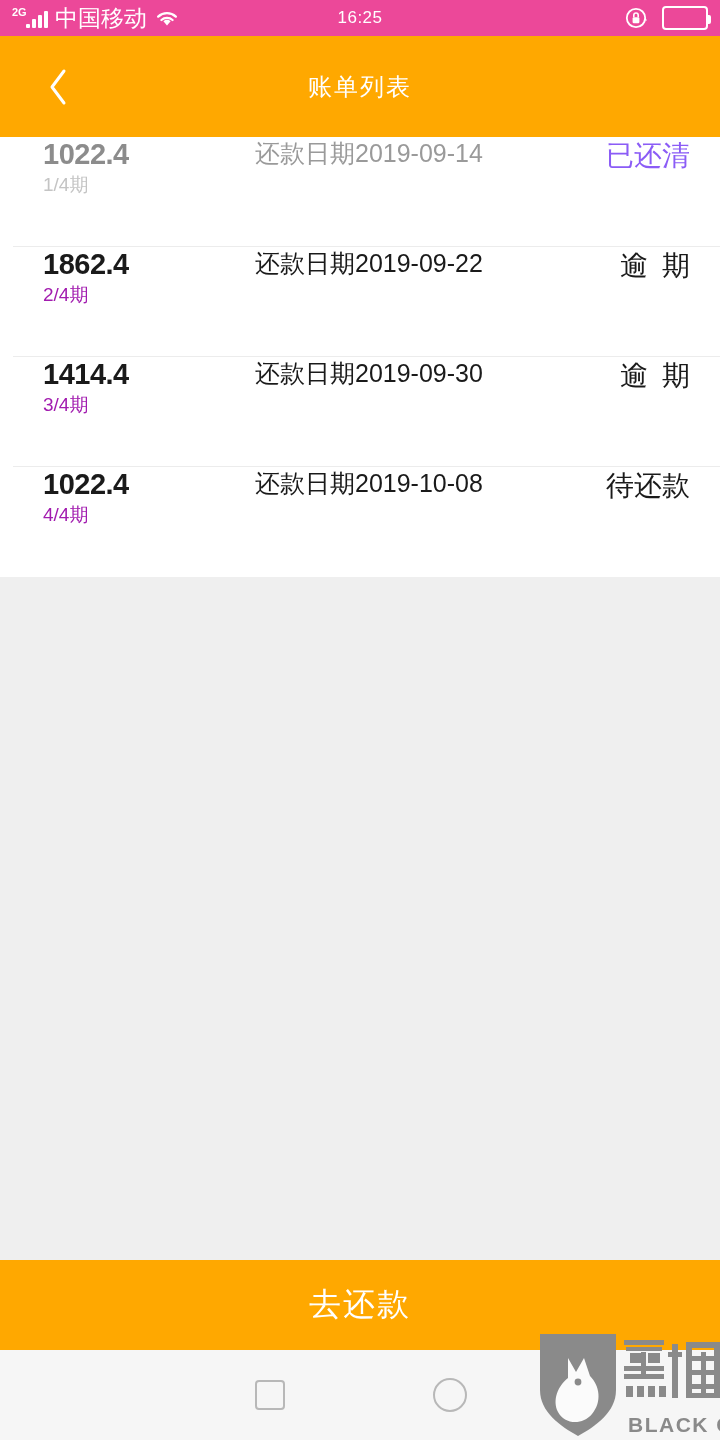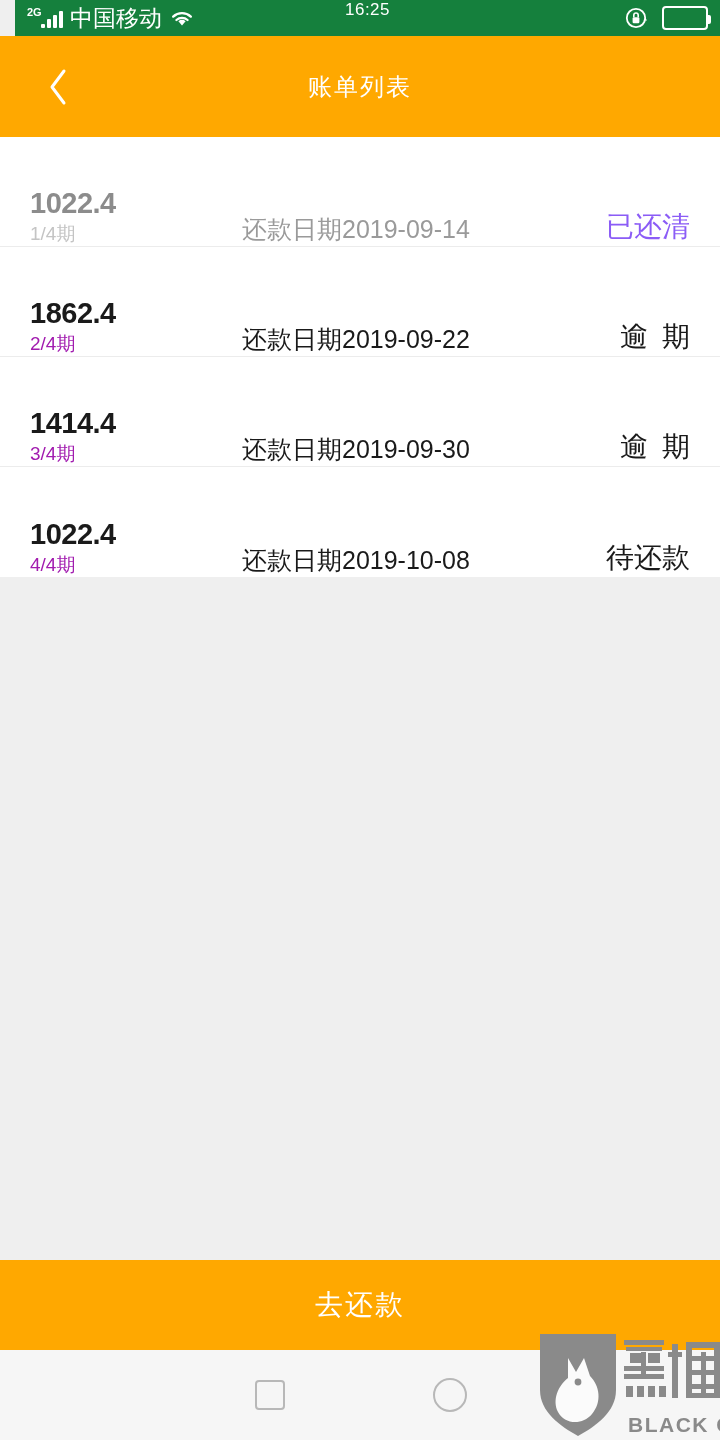--- a/index.html
+++ b/index.html
@@ -20,28 +20,28 @@
     height: 1440px;
     display: flex;
     flex-direction: column;
     background: #efefef;
   }
 
   
   .statusbar {
     height: 36px;
     flex: 0 0 36px;
-    background: #15803d;
+    background: #ec4899;
     color: #ffffff;
     display: flex;
+    align-items: center;
     padding: 0 12px;
     box-sizing: border-box;
     font-size: 22px;
     position: relative;
-    margin-left: 15px;
   }
   .sb-left {
     display: flex;
     align-items: center;
     gap: 7px;
   }
   .signal {
     display: flex;
     align-items: flex-end;
     gap: 2px;
@@ -141,25 +141,26 @@
   }
 
   
   .list {
     flex: 0 0 auto;
     background: #ffffff;
   }
   .row {
     height: 110px;
     display: flex;
-    align-items: flex-end;
+    align-items: flex-start;
     padding: 0 30px;
     box-sizing: border-box;
     border-bottom: 1px solid #ececec;
     background: #ffffff;
+    margin-left: 13px;
   }
   .row:last-child { border-bottom: none; }
   .col-amount {
     width: 200px;
     flex: 0 0 200px;
     display: flex;
     flex-direction: column;
     justify-content: center;
     gap: 2px;
   }
@@ -204,21 +205,21 @@
 
   
   .cta {
     flex: 0 0 90px;
     height: 90px;
     background: #ffa800;
     color: #ffffff;
     display: flex;
     align-items: center;
     justify-content: center;
-    font-size: 28px;
+    font-size: 32px;
     letter-spacing: 2px;
     border: none;
     width: 100%;
     font-family: inherit;
     padding: 0;
   }
 
   
   .navbar {
     flex: 0 0 90px;

